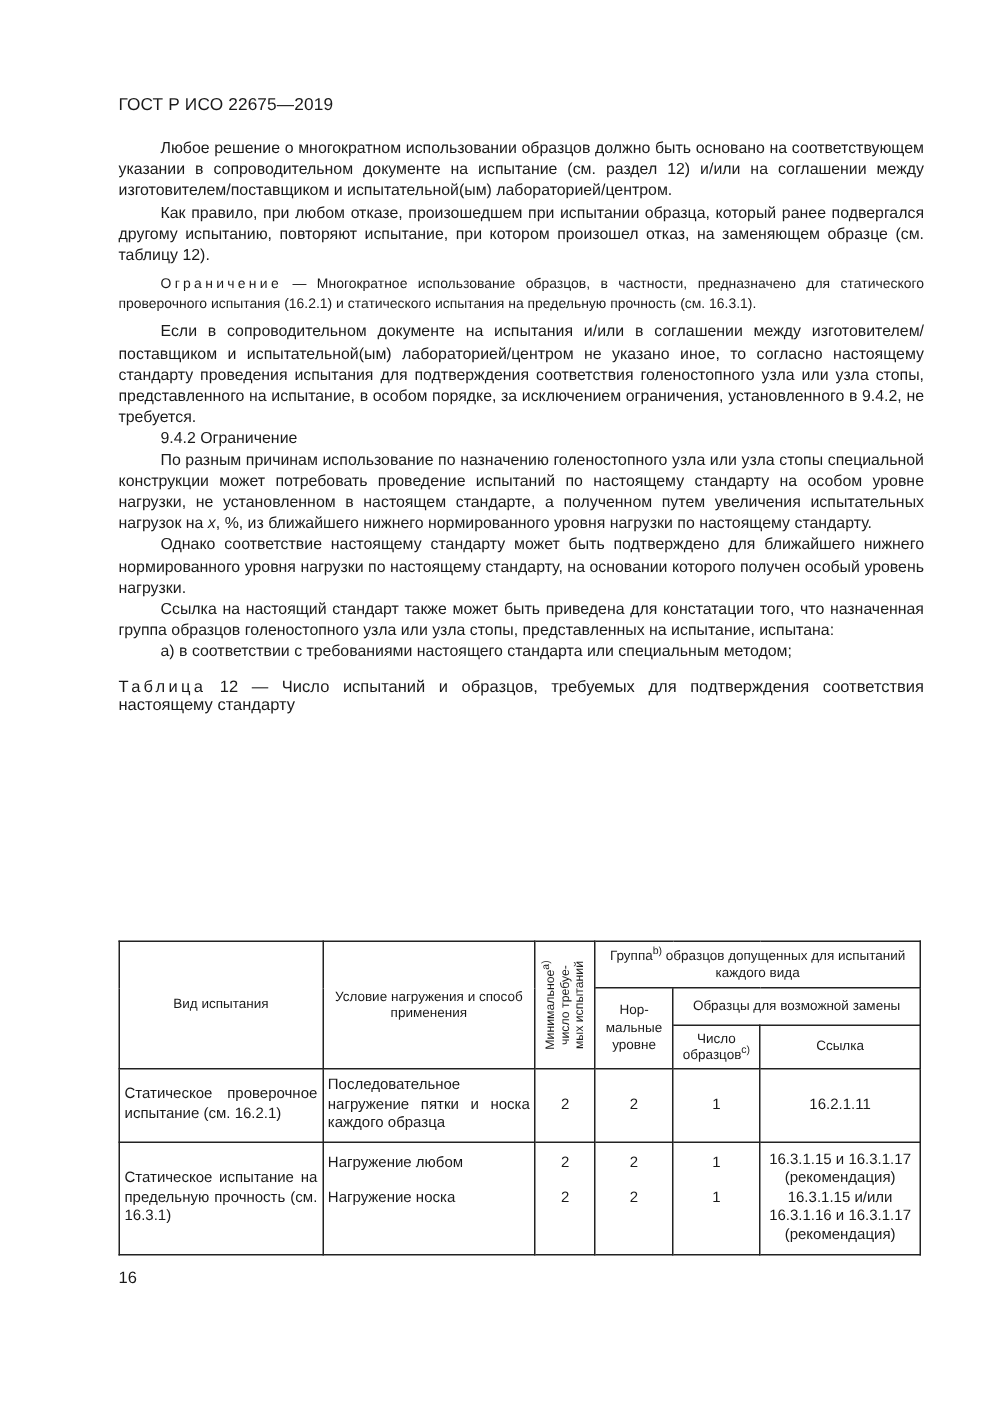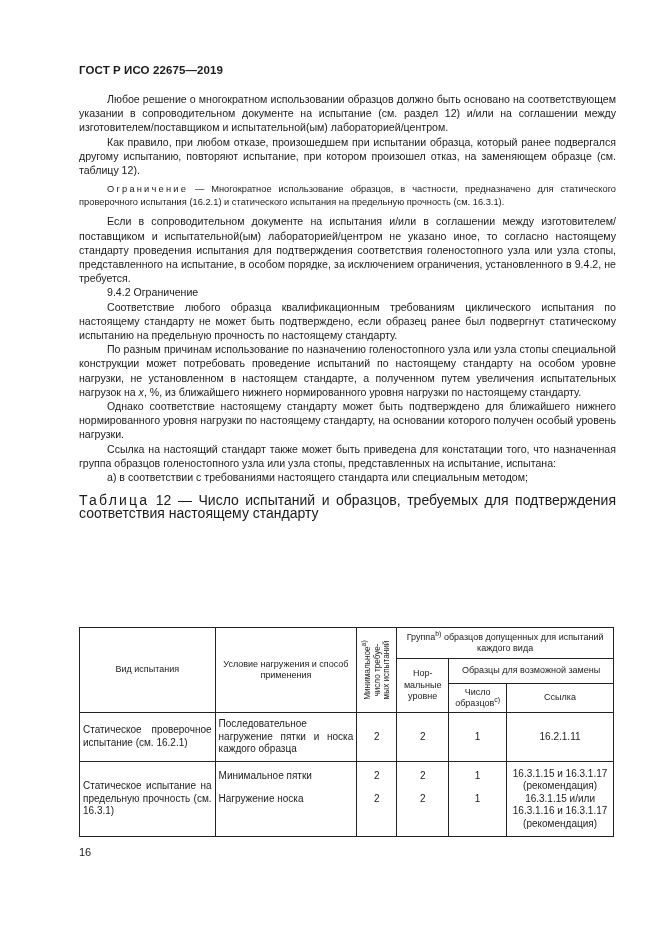--- a/index.html
+++ b/index.html
@@ -2,33 +2,33 @@
 <html><head>
   <meta charset="utf-8">
   <style>
     html, body { margin: 0; padding: 0; background: #ffffff; }
     body {
       width: 661px; height: 935px; position: relative; overflow: hidden;
       font-family: "Liberation Sans", sans-serif; color: #1a1a1a;
     }
     .page-header {
       position: absolute; left: 79px; top: 64px;
-      font-size: 11.5px; font-weight: bold; letter-spacing: 0.1px;
+      font-size: 11.5px; font-weight: normal; letter-spacing: 0.1px;
     }
     .content {
       position: absolute; left: 79px; top: 92px; width: 537px;
       font-size: 10.6px; line-height: 14.2px; text-align: justify;
     }
     .p { text-indent: 28px; margin: 0; }
     .note { font-size: 9.3px; line-height: 12.6px; margin: 6px 0 6px 0; text-indent: 28px; }
     .spaced { letter-spacing: 2.2px; }
     .h3 { font-weight: normal; margin: 0; text-indent: 28px; }
     .h2 { font-weight: bold; margin: 9px 0 8px 0; text-indent: 28px; }
     .caption {
-      font-size: 14px; line-height: 12.4px; margin-top: 10px;
+      font-size: 11px; line-height: 12.4px; margin-top: 10px;
     }
     table.t12 {
       position: absolute; left: 79px; top: 627px; width: 535px;
       border-collapse: collapse; font-size: 9px; line-height: 11.4px;
     }
     table.t12 td, table.t12 th {
       border: 1px solid #222; font-weight: normal; padding: 2px 3px;
       vertical-align: middle; text-align: center;
     }
     .headrow-sep td { border-bottom: 2px solid #222; }
@@ -50,21 +50,20 @@
 <body>
 
 <div class="page-header">ГОСТ Р ИСО 22675—2019</div>
 
 <div class="content">
   <p class="p">Любое решение о многократном использовании образцов должно быть основано на соответствующем указании в сопроводительном документе на испытание (см. раздел 12) и/или на соглашении между изготовителем/поставщиком и испытательной(ым) лабораторией/центром.</p>
   <p class="p">Как правило, при любом отказе, произошедшем при испытании образца, который ранее подвергался другому испытанию, повторяют испытание, при котором произошел отказ, на заменяющем образце (см. таблицу 12).</p>
   <p class="note"><span class="spaced">Ограничение</span><span> — Многократное использование образцов, в частности, предназначено для статического проверочного испытания (16.2.1) и статического испытания на предельную прочность (см. 16.3.1).</span></p>
   <p class="p">Если в сопроводительном документе на испытания и/или в соглашении между изготовителем/ поставщиком и испытательной(ым) лабораторией/центром не указано иное, то согласно настоящему стандарту проведения испытания для подтверждения соответствия голеностопного узла или узла стопы, представленного на испытание, в особом порядке, за исключением ограничения, установленного в 9.4.2, не требуется.</p>
   <p class="h3">9.4.2 Ограничение</p>
-  <p class="p">Соответствие любого образца квалификационным требованиям циклического испытания по настоящему стандарту не может быть подтверждено, если образец ранее был подвергнут статическому испытанию на предельную прочность по настоящему стандарту.</p>
   <p class="p"><span>По разным причинам использование по назначению голеностопного узла или узла стопы специальной конструкции может потребовать проведение испытаний по настоящему стандарту на особом уровне нагрузки, не установленном в настоящем стандарте, а полученном путем увеличения испытательных нагрузок на </span><i>x</i><span>, %, из ближайшего нижнего нормированного уровня нагрузки по настоящему стандарту.</span></p>
   <p class="p">Однако соответствие настоящему стандарту может быть подтверждено для ближайшего нижнего нормированного уровня нагрузки по настоящему стандарту, на основании которого получен особый уровень нагрузки.</p>
   <p class="p">Ссылка на настоящий стандарт также может быть приведена для констатации того, что назначенная группа образцов голеностопного узла или узла стопы, представленных на испытание, испытана:</p>
   <p class="p">a) в соответствии с требованиями настоящего стандарта или специальным методом;</p>
   <div class="caption"><span class="spaced">Таблица</span><span> 12 — Число испытаний и образцов, требуемых для подтверждения соответствия настоящему стандарту</span></div>
 </div>
 
 <table class="t12">
   <colgroup>
     <col style="width:136px">
@@ -97,21 +96,21 @@
     <td class="left" style="height:44px">Статическое проверочное испытание (см. 16.2.1)</td>
     <td class="left">Последовательное нагружение пятки и носка каждого образца</td>
     <td>2</td>
     <td>2</td>
     <td>1</td>
     <td>16.2.1.11</td>
   </tr>
   <tr class="cell-body">
     <td class="left" style="height:70px">Статическое испытание на предельную прочность (см. 16.3.1)</td>
     <td class="left tc-top">
-          <div>Минимальное пятки</div>
+          <div>Нагружение любом</div>
           <div style="margin-top:10px">Нагружение носка</div>
         </td>
     <td class="tc-top">
           <div>2</div>
           <div style="margin-top:10px">2</div>
         </td>
     <td class="tc-top">
           <div>2</div>
           <div style="margin-top:10px">2</div>
         </td>

